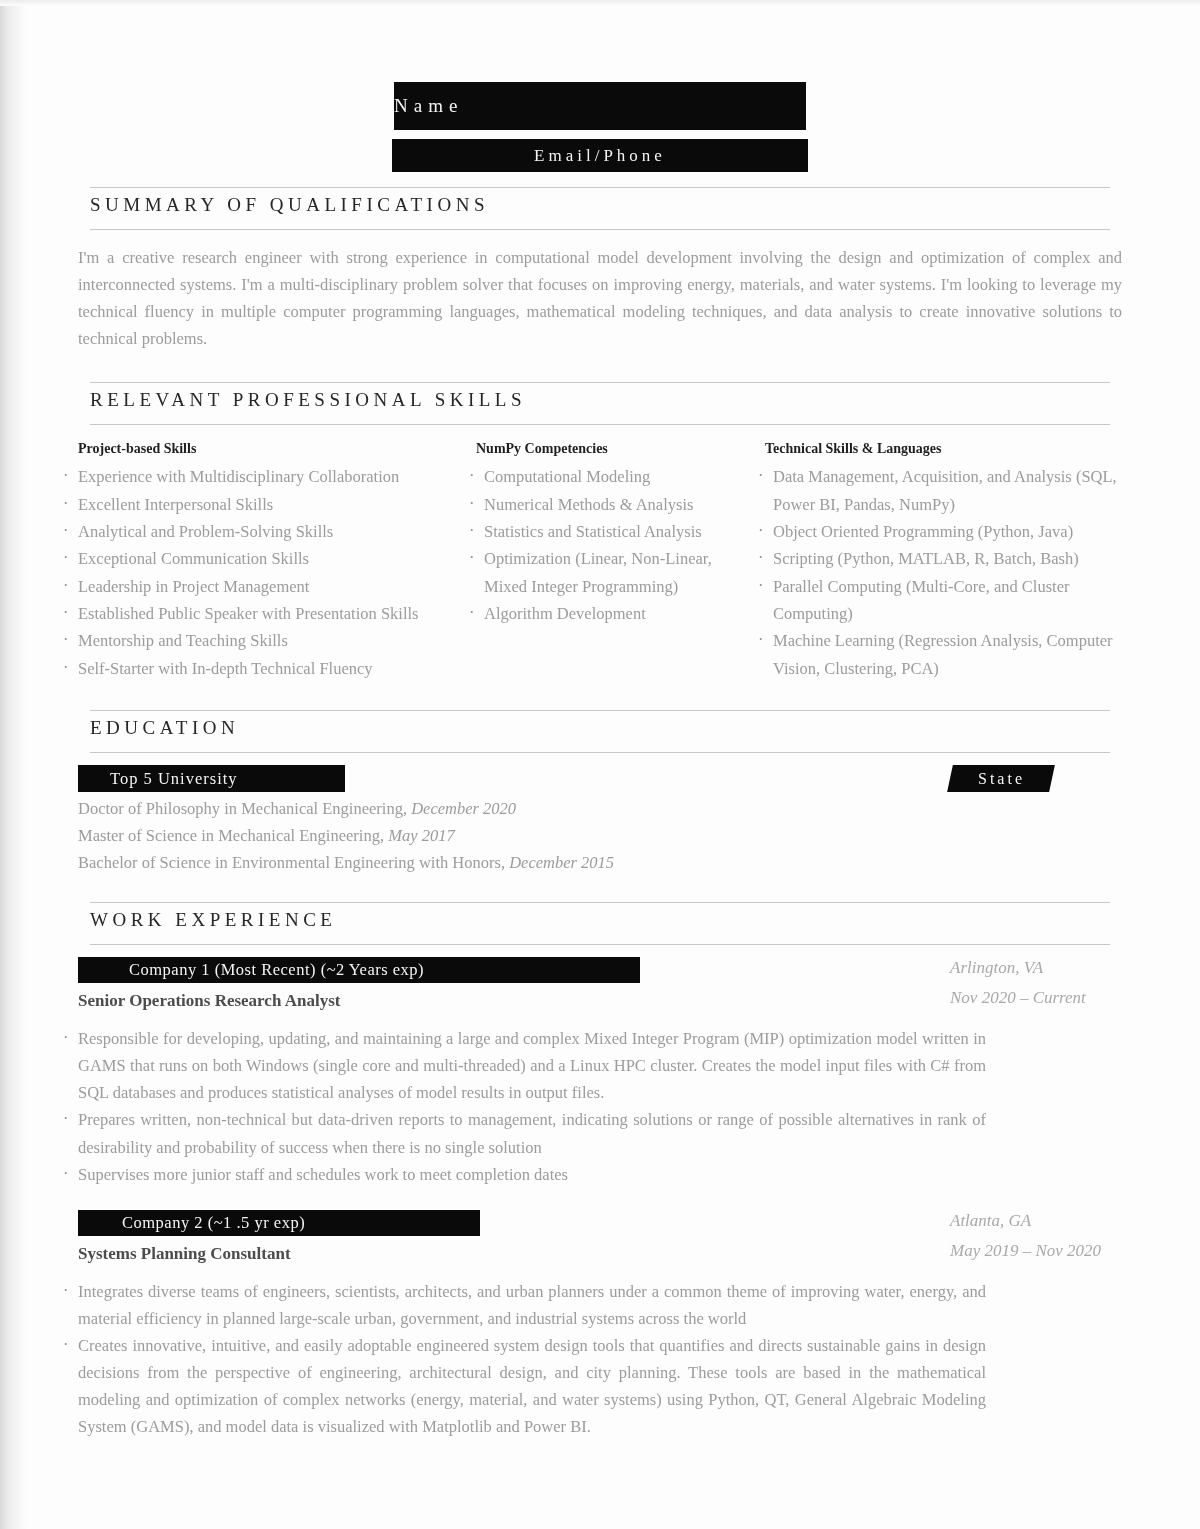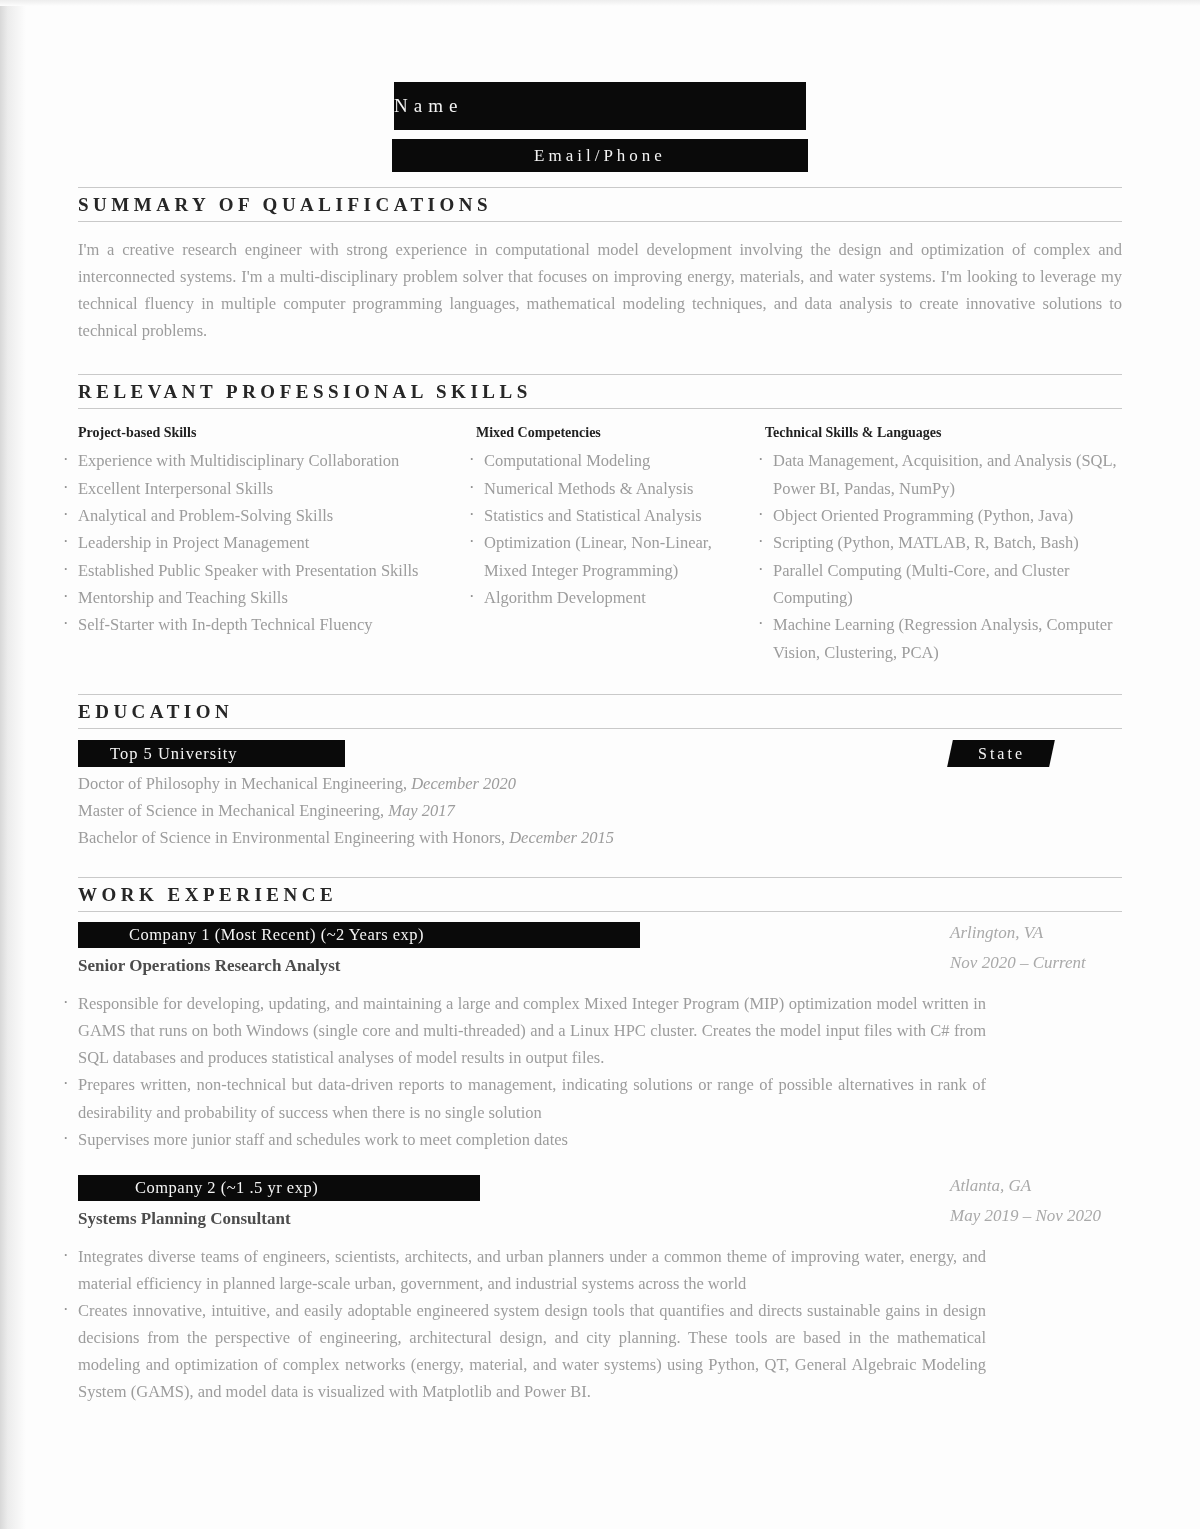--- a/index.html
+++ b/index.html
@@ -12,22 +12,22 @@
   .edge-top { position:absolute; top:0; left:0; right:0; height:6px;
     background:linear-gradient(180deg,#ededed,#fdfdfd); }
   .content { position:relative; margin:0 78px; }
 
   .redact { background:#0a0a0a; color:#f4f4f4; }
   .name-box { width:412px; height:48px; margin:82px auto 0; display:flex;
     align-items:center; justify-content:flex-start; font-size:19px; letter-spacing:6px; }
   .email-box { width:416px; height:33px; margin:9px auto 0; display:flex;
     align-items:center; justify-content:center; font-size:17px; letter-spacing:4px; }
 
-  .sec-title { margin:0; border-top:1.5px solid #c9c9c9; border-bottom:1.5px solid #c9c9c9;
-    padding:6px 0 5px; font-size:19px; font-weight:bold; letter-spacing:4.5px; color:#262626; }
+  .sec-title { margin:12px; border-top:1.5px solid #c9c9c9; border-bottom:1.5px solid #c9c9c9;
+    padding:6px 0 13px; font-size:19px; font-weight:normal; letter-spacing:4.5px; color:#262626; }
   .sec-summary { margin-top:15px; }
   .summary-p { margin:14px 0 0; text-align:justify; font-size:16.5px; line-height:1.64; color:#9c9c9c; }
 
   .sec-skills { margin-top:30px; }
   .skills-grid { display:grid; grid-template-columns:390px 289px 1fr; margin-top:16px; }
   .skill-col h3 { margin:0 0 6px; font-size:14px; font-weight:bold; color:#1f1f1f; }
   .skill-col.c2 h3, .skill-col.c3 h3 { margin-left:8px; }
   ul { list-style:none; margin:0; padding:0; }
   .skill-list li { position:relative; padding-left:16px; font-size:16.5px; line-height:1.66; color:#9c9c9c; }
   .skill-list li::before { content:"·"; position:absolute; left:1px; top:-1px; color:#8f8f8f; }
@@ -46,21 +46,21 @@
   .degree-line .date { font-style:italic; }
 
   .sec-work { margin-top:26px; }
   .job { position:relative; }
   .job1 { margin-top:10px; }
   .job2 { margin-top:22px; }
   .job-head { position:relative; height:26px; }
   .company-box { position:absolute; left:0; top:0; height:26px; line-height:26px;
     box-sizing:border-box; font-size:16.5px; letter-spacing:0.5px; }
   .job1 .company-box { width:562px; padding-left:51px; }
-  .job2 .company-box { width:402px; padding-left:57px; }
+  .job2 .company-box { width:402px; padding-left:44px; }
   .loc, .dates { position:absolute; left:872px; top:1px; font-style:italic; color:#a9a9a9; font-size:17px;text-align:center; }
   .title-row { position:relative; margin-top:4px; height:27px; }
   .job-title { font-size:17px; font-weight:bold; color:#4c4c4c; line-height:27px; }
   .job-bullets { margin:11px 0 0 -16px; width:924px; }
   .job-bullets li { position:relative; padding-left:16px; text-align:justify;
     font-size:16.5px; line-height:1.64; color:#9c9c9c; }
   .job-bullets li::before { content:"·"; position:absolute; left:1px; top:-1px; color:#8f8f8f; }
 </style>
 </head>
 <body>
@@ -86,29 +86,30 @@
     <section class="sec-skills">
       <h2 class="sec-title">RELEVANT PROFESSIONAL SKILLS</h2>
       <div class="skills-grid">
 
         <div class="skill-col c1">
           <h3>Project-based Skills</h3>
           <ul class="skill-list">
             <li>Experience with Multidisciplinary Collaboration</li>
             <li>Excellent Interpersonal Skills</li>
             <li>Analytical and Problem-Solving Skills</li>
+            <li>Exceptional Communication Skills</li>
             <li>Leadership in Project Management</li>
             <li>Established Public Speaker with Presentation Skills</li>
             <li>Mentorship and Teaching Skills</li>
             <li>Self-Starter with In-depth Technical Fluency</li>
           </ul>
         </div>
 
         <div class="skill-col c2">
-          <h3>Mixed Competencies</h3>
+          <h3>NumPy Competencies</h3>
           <ul class="skill-list">
             <li>Computational Modeling</li>
             <li>Numerical Methods &amp; Analysis</li>
             <li>Statistics and Statistical Analysis</li>
             <li>Optimization (Linear, Non-Linear, Mixed Integer Programming)</li>
             <li>Algorithm Development</li>
           </ul>
         </div>
 
         <div class="skill-col c3">

